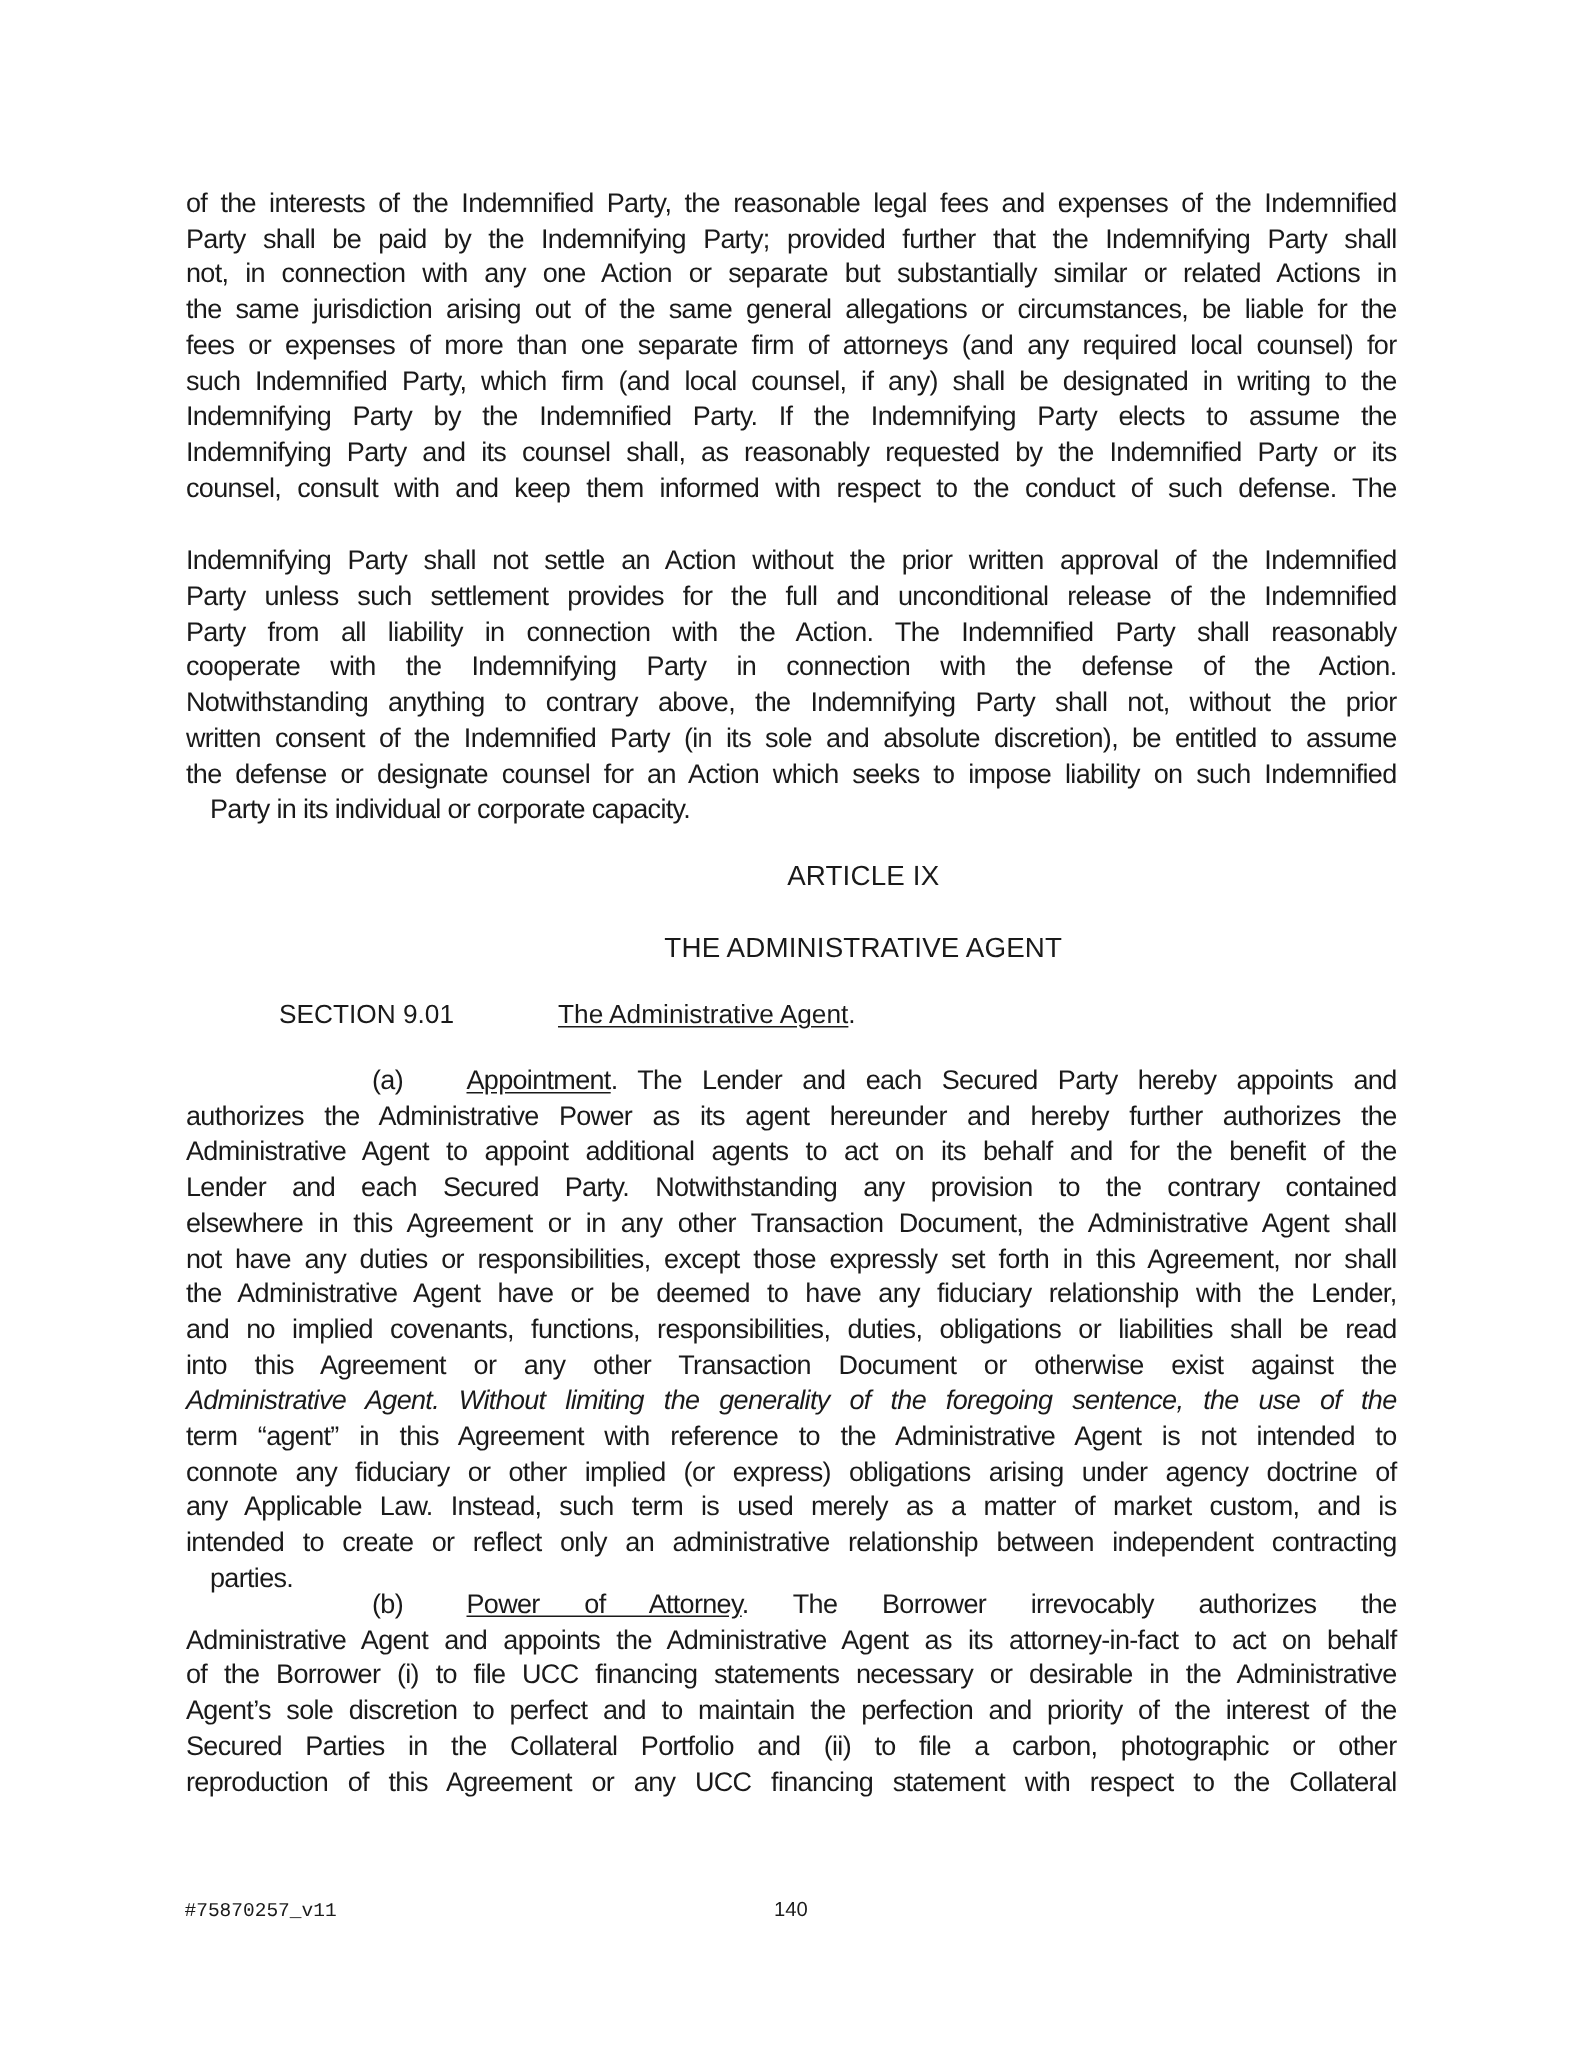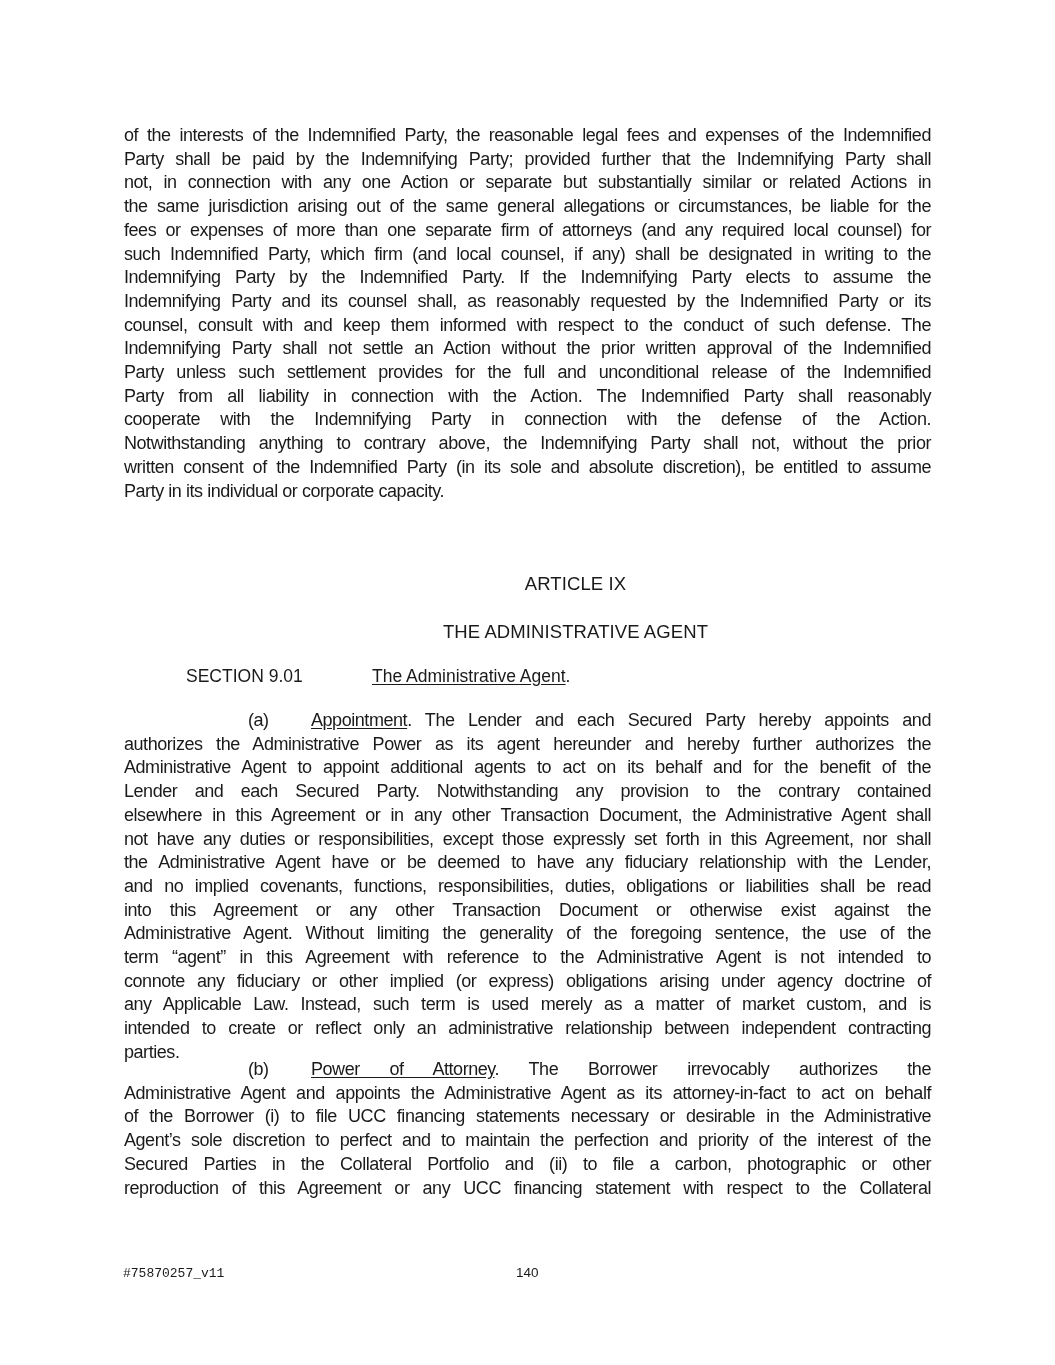--- a/index.html
+++ b/index.html
@@ -85,43 +85,45 @@
       font-size: 13.5px;
     }
     .body-text span.line {
       display: block;
       text-align: justify;
       text-align-last: justify;
       white-space: nowrap;
     }
     .body-text span.line.last {
       text-align-last: left;
+      margin-left: 16px;
     }
   </style>
 </head>
 <body>
 
 <div class="page">
 
   <div class="body-text para1" id="para1">
       <span class="line" style="white-space: nowrap; display: block;">of the interests of the Indemnified Party, the reasonable legal fees and expenses of the Indemnified</span>
       <span class="line" style="white-space: nowrap; display: block;">Party shall be paid by the Indemnifying Party; provided further that the Indemnifying Party shall</span>
       <span class="line" style="white-space: nowrap; display: block;">not, in connection with any one Action or separate but substantially similar or related Actions in</span>
       <span class="line" style="white-space: nowrap; display: block;">the same jurisdiction arising out of the same general allegations or circumstances, be liable for the</span>
       <span class="line" style="white-space: nowrap; display: block;">fees or expenses of more than one separate firm of attorneys (and any required local counsel) for</span>
       <span class="line" style="white-space: nowrap; display: block;">such Indemnified Party, which firm (and local counsel, if any) shall be designated in writing to the</span>
       <span class="line" style="white-space: nowrap; display: block;">Indemnifying Party by the Indemnified Party.  If the Indemnifying Party elects to assume the</span>
       <span class="line" style="white-space: nowrap; display: block;">Indemnifying Party and its counsel shall, as reasonably requested by the Indemnified Party or its</span>
       <span class="line" style="white-space: nowrap; display: block;">counsel, consult with and keep them informed with respect to the conduct of such defense.  The</span>
-      <span class="line" style="white-space: nowrap; display: block;">Indemnifying Party shall not settle an Action without the prior written approval of the Indemnified</span>
+      <span class="line" style="white-space: nowrap; display: block; margin-top: 25px;">Indemnifying Party shall not settle an Action without the prior written approval of the Indemnified</span>
       <span class="line" style="white-space: nowrap; display: block;">Party unless such settlement provides for the full and unconditional release of the Indemnified</span>
       <span class="line" style="white-space: nowrap; display: block;">Party from all liability in connection with the Action.  The Indemnified Party shall reasonably</span>
       <span class="line" style="white-space: nowrap; display: block;">cooperate with the Indemnifying Party in connection with the defense of the Action.</span>
       <span class="line" style="white-space: nowrap; display: block;">Notwithstanding anything to contrary above, the Indemnifying Party shall not, without the prior</span>
       <span class="line" style="white-space: nowrap; display: block;">written consent of the Indemnified Party (in its sole and absolute discretion), be entitled to assume</span>
+      <span class="line" style="white-space: nowrap; display: block;">the defense or designate counsel for an Action which seeks to impose liability on such Indemnified</span>
       <span class="line last" style="white-space: nowrap; display: block;">Party in its individual or corporate capacity.</span>
     </div>
 
   <div class="heading article-heading">ARTICLE IX</div>
   <div class="heading agent-heading">THE ADMINISTRATIVE AGENT</div>
 
   <div class="section-line">
     <span class="section-num">SECTION 9.01</span><span class="u">The Administrative Agent</span><span>.</span>
   </div>
 
@@ -129,21 +131,21 @@
     <span class="line" style="white-space: nowrap; display: block;"><span class="indent"></span><span class="sub-label">(a)</span><span class="u">Appointment</span><span>.</span><span>  The Lender and each Secured Party hereby appoints and</span></span>
     <div id="para-a-lines">
         <span class="line" style="white-space: nowrap; display: block;">authorizes the Administrative Power as its agent hereunder and hereby further authorizes the</span>
         <span class="line" style="white-space: nowrap; display: block;">Administrative Agent to appoint additional agents to act on its behalf and for the benefit of the</span>
         <span class="line" style="white-space: nowrap; display: block;">Lender and each Secured Party.  Notwithstanding any provision to the contrary contained</span>
         <span class="line" style="white-space: nowrap; display: block;">elsewhere in this Agreement or in any other Transaction Document, the Administrative Agent shall</span>
         <span class="line" style="white-space: nowrap; display: block;">not have any duties or responsibilities, except those expressly set forth in this Agreement, nor shall</span>
         <span class="line" style="white-space: nowrap; display: block;">the Administrative Agent have or be deemed to have any fiduciary relationship with the Lender,</span>
         <span class="line" style="white-space: nowrap; display: block;">and no implied covenants, functions, responsibilities, duties, obligations or liabilities shall be read</span>
         <span class="line" style="white-space: nowrap; display: block;">into this Agreement or any other Transaction Document or otherwise exist against the</span>
-        <span class="line" style="white-space: nowrap; display: block;">Administrative Agent.  Without limiting the generality of the foregoing sentence, the use of the</span>
+        <span class="line" style="white-space: nowrap; display: block; font-style: italic;">Administrative Agent.  Without limiting the generality of the foregoing sentence, the use of the</span>
         <span class="line" style="white-space: nowrap; display: block;">term “agent” in this Agreement with reference to the Administrative Agent is not intended to</span>
         <span class="line" style="white-space: nowrap; display: block;">connote any fiduciary or other implied (or express) obligations arising under agency doctrine of</span>
         <span class="line" style="white-space: nowrap; display: block;">any Applicable Law.  Instead, such term is used merely as a matter of market custom, and is</span>
         <span class="line" style="white-space: nowrap; display: block;">intended to create or reflect only an administrative relationship between independent contracting</span>
         <span class="line last" style="white-space: nowrap; display: block;">parties.</span>
       </div>
   </div>
 
   <div class="body-text para-b">
     <span class="line" style="white-space: nowrap; display: block;"><span class="indent"></span><span class="sub-label">(b)</span><span class="u">Power of Attorney</span><span>.</span><span>  The Borrower irrevocably authorizes the</span></span>

